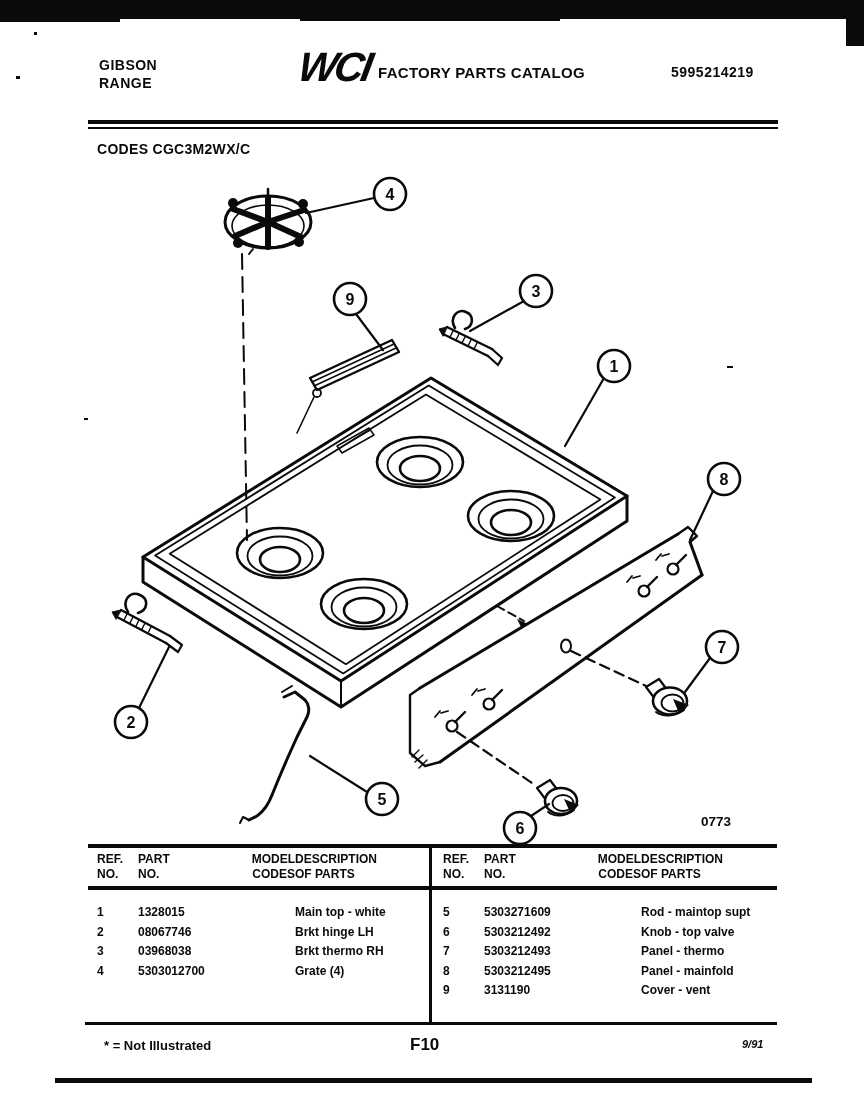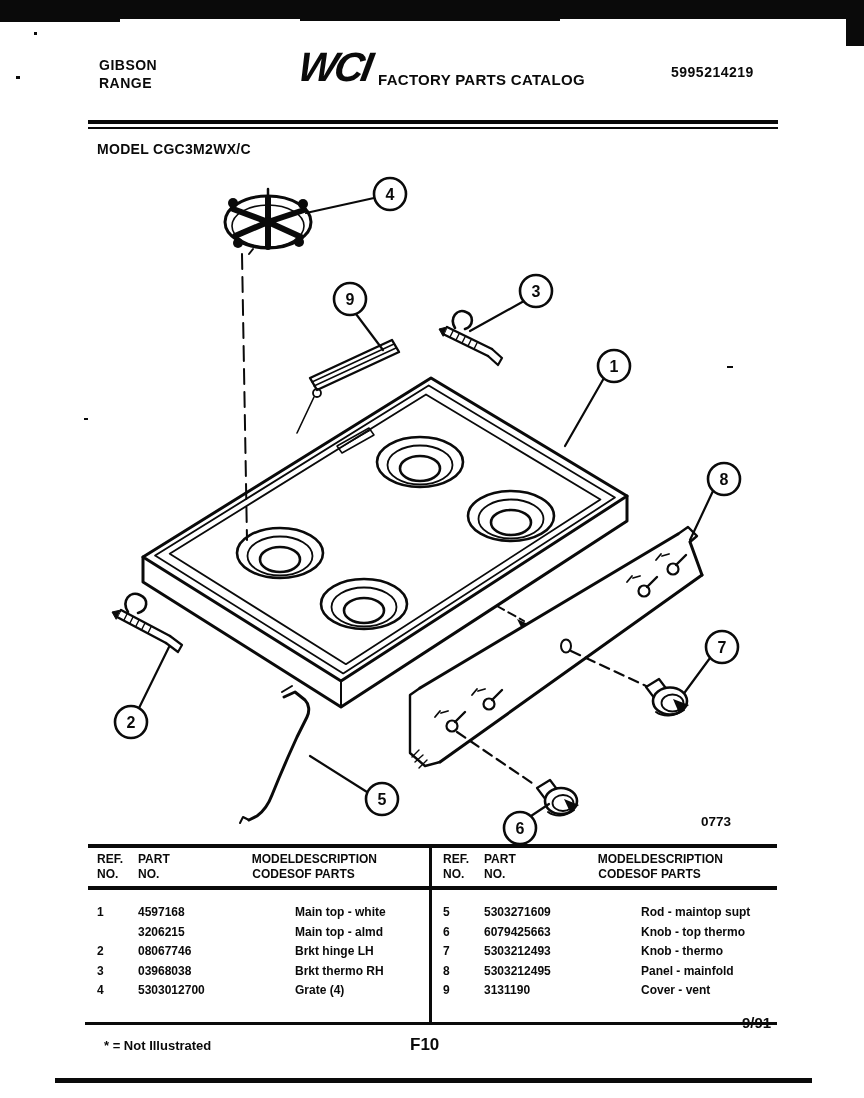--- a/index.html
+++ b/index.html
@@ -3,37 +3,37 @@
 <meta charset="utf-8">
 <style>
   html,body{margin:0;padding:0;background:#888;}
   .page{position:relative;width:864px;height:1098px;margin:0 auto;background:#ffffff;
         font-family:"Liberation Sans",sans-serif;color:#0a0a0a;overflow:hidden;}
   .abs{position:absolute;}
   .rule{position:absolute;background:#0a0a0a;}
   .brand{left:99px;top:56px;font-size:14px;font-weight:bold;line-height:18px;letter-spacing:.5px;}
   .logo{left:299px;top:44px;font-size:41px;font-weight:bold;font-style:italic;
         transform:skewX(-10deg);letter-spacing:-3px;}
-  .cattitle{left:378px;top:71px;font-size:15px;font-weight:bold;letter-spacing:.3px;}
+  .cattitle{left:378px;top:64px;font-size:15px;font-weight:bold;letter-spacing:.3px;}
   .pubnum{left:671px;top:64px;font-size:14px;font-weight:bold;letter-spacing:.5px;}
   .model{left:97px;top:141px;font-size:14px;font-weight:bold;letter-spacing:.3px;}
   .ptable{position:absolute;top:852px;font-size:12px;font-weight:bold;box-sizing:border-box;}
   .tleft{left:88px;width:342px;padding-left:9px;}
   .tright{left:432px;width:344px;padding-left:11px;}
   .flexr{display:flex;}
   .hrow{line-height:15px;}
   .gap{height:21px;}
   .prow{line-height:19.5px;height:19.5px;}
   .c1{width:41px;flex:none;}
   .c2{width:84px;flex:none;}
   .c3{width:73px;flex:none;text-align:right;}
   .c4{flex:1;}
   .fnote{left:104px;top:1038px;font-size:13px;font-weight:bold;}
   .fpage{left:410px;top:1035px;font-size:17px;font-weight:bold;}
-  .fdate{left:742px;top:1014px;font-size:15px;font-weight:bold;}
+  .fdate{left:742px;top:1038px;font-size:11px;font-weight:bold;font-style:italic;}
   svg text{font-family:"Liberation Sans",sans-serif;font-weight:bold;}
 </style>
 </head>
 <body>
 
 <div class="page">
 
   <div class="rule" style="left:0;top:0;width:864px;height:19px;"></div>
   <div class="rule" style="left:0;top:19px;width:120px;height:3px;"></div>
   <div class="rule" style="left:300px;top:19px;width:260px;height:2px;"></div>
@@ -45,21 +45,21 @@
 
   <div class="abs brand">
     <div>GIBSON</div>
     <div>RANGE</div>
   </div>
   <div class="abs logo">WCI</div>
   <div class="abs cattitle">FACTORY PARTS CATALOG</div>
   <div class="abs pubnum">5995214219</div>
   <div class="rule" style="left:88px;top:120px;width:690px;height:4px;"></div>
   <div class="rule" style="left:88px;top:127px;width:690px;height:2px;"></div>
-  <div class="abs model">MODEL CGC3M2WX/C</div>
+  <div class="abs model">CODES CGC3M2WX/C</div>
 
   <svg class="abs" style="left:0;top:0;" width="864" height="1098" viewBox="0 0 864 1098">
     <g stroke="#0a0a0a" fill="none" stroke-linecap="round" stroke-linejoin="round">
 
       <g>
         <ellipse cx="268" cy="222" rx="43" ry="26" stroke-width="3"></ellipse>
         <ellipse cx="268" cy="226" rx="36" ry="21" stroke-width="1.6"></ellipse>
         <path d="M268,222 L268,198 M268,222 L304,210 M268,222 L301,237 M268,222 L268,247 M268,222 L235,236 M268,222 L233,209" stroke-width="6"></path>
         <ellipse cx="268" cy="222" rx="6" ry="4.5" fill="#0a0a0a" stroke="none"></ellipse>
         <circle cx="233" cy="203" r="5" fill="#0a0a0a" stroke="none"></circle>
@@ -255,29 +255,23 @@
           <div>CODES</div>
         </div>
       <div class="c4">
           <div>DESCRIPTION</div>
           <div>OF PARTS</div>
         </div>
     </div>
     <div class="gap"></div>
     <div class="flexr prow">
       <div class="c1">1</div>
-      <div class="c2">4597168</div>
+      <div class="c2">1328015</div>
       <div class="c3"></div>
       <div class="c4">Main top - white</div>
-    </div>
-    <div class="flexr prow">
-      <div class="c1"></div>
-      <div class="c2">3206215</div>
-      <div class="c3"></div>
-      <div class="c4">Main top - almd</div>
     </div>
     <div class="flexr prow">
       <div class="c1">2</div>
       <div class="c2">08067746</div>
       <div class="c3"></div>
       <div class="c4">Brkt hinge LH</div>
     </div>
     <div class="flexr prow">
       <div class="c1">3</div>
       <div class="c2">03968038</div>
@@ -313,29 +307,29 @@
     </div>
     <div class="gap"></div>
     <div class="flexr prow">
       <div class="c1">5</div>
       <div class="c2">5303271609</div>
       <div class="c3"></div>
       <div class="c4">Rod - maintop supt</div>
     </div>
     <div class="flexr prow">
       <div class="c1">6</div>
-      <div class="c2">6079425663</div>
-      <div class="c3"></div>
-      <div class="c4">Knob - top thermo</div>
+      <div class="c2">5303212492</div>
+      <div class="c3"></div>
+      <div class="c4">Knob - top valve</div>
     </div>
     <div class="flexr prow">
       <div class="c1">7</div>
       <div class="c2">5303212493</div>
       <div class="c3"></div>
-      <div class="c4">Knob - thermo</div>
+      <div class="c4">Panel - thermo</div>
     </div>
     <div class="flexr prow">
       <div class="c1">8</div>
       <div class="c2">5303212495</div>
       <div class="c3"></div>
       <div class="c4">Panel - mainfold</div>
     </div>
     <div class="flexr prow">
       <div class="c1">9</div>
       <div class="c2">3131190</div>

